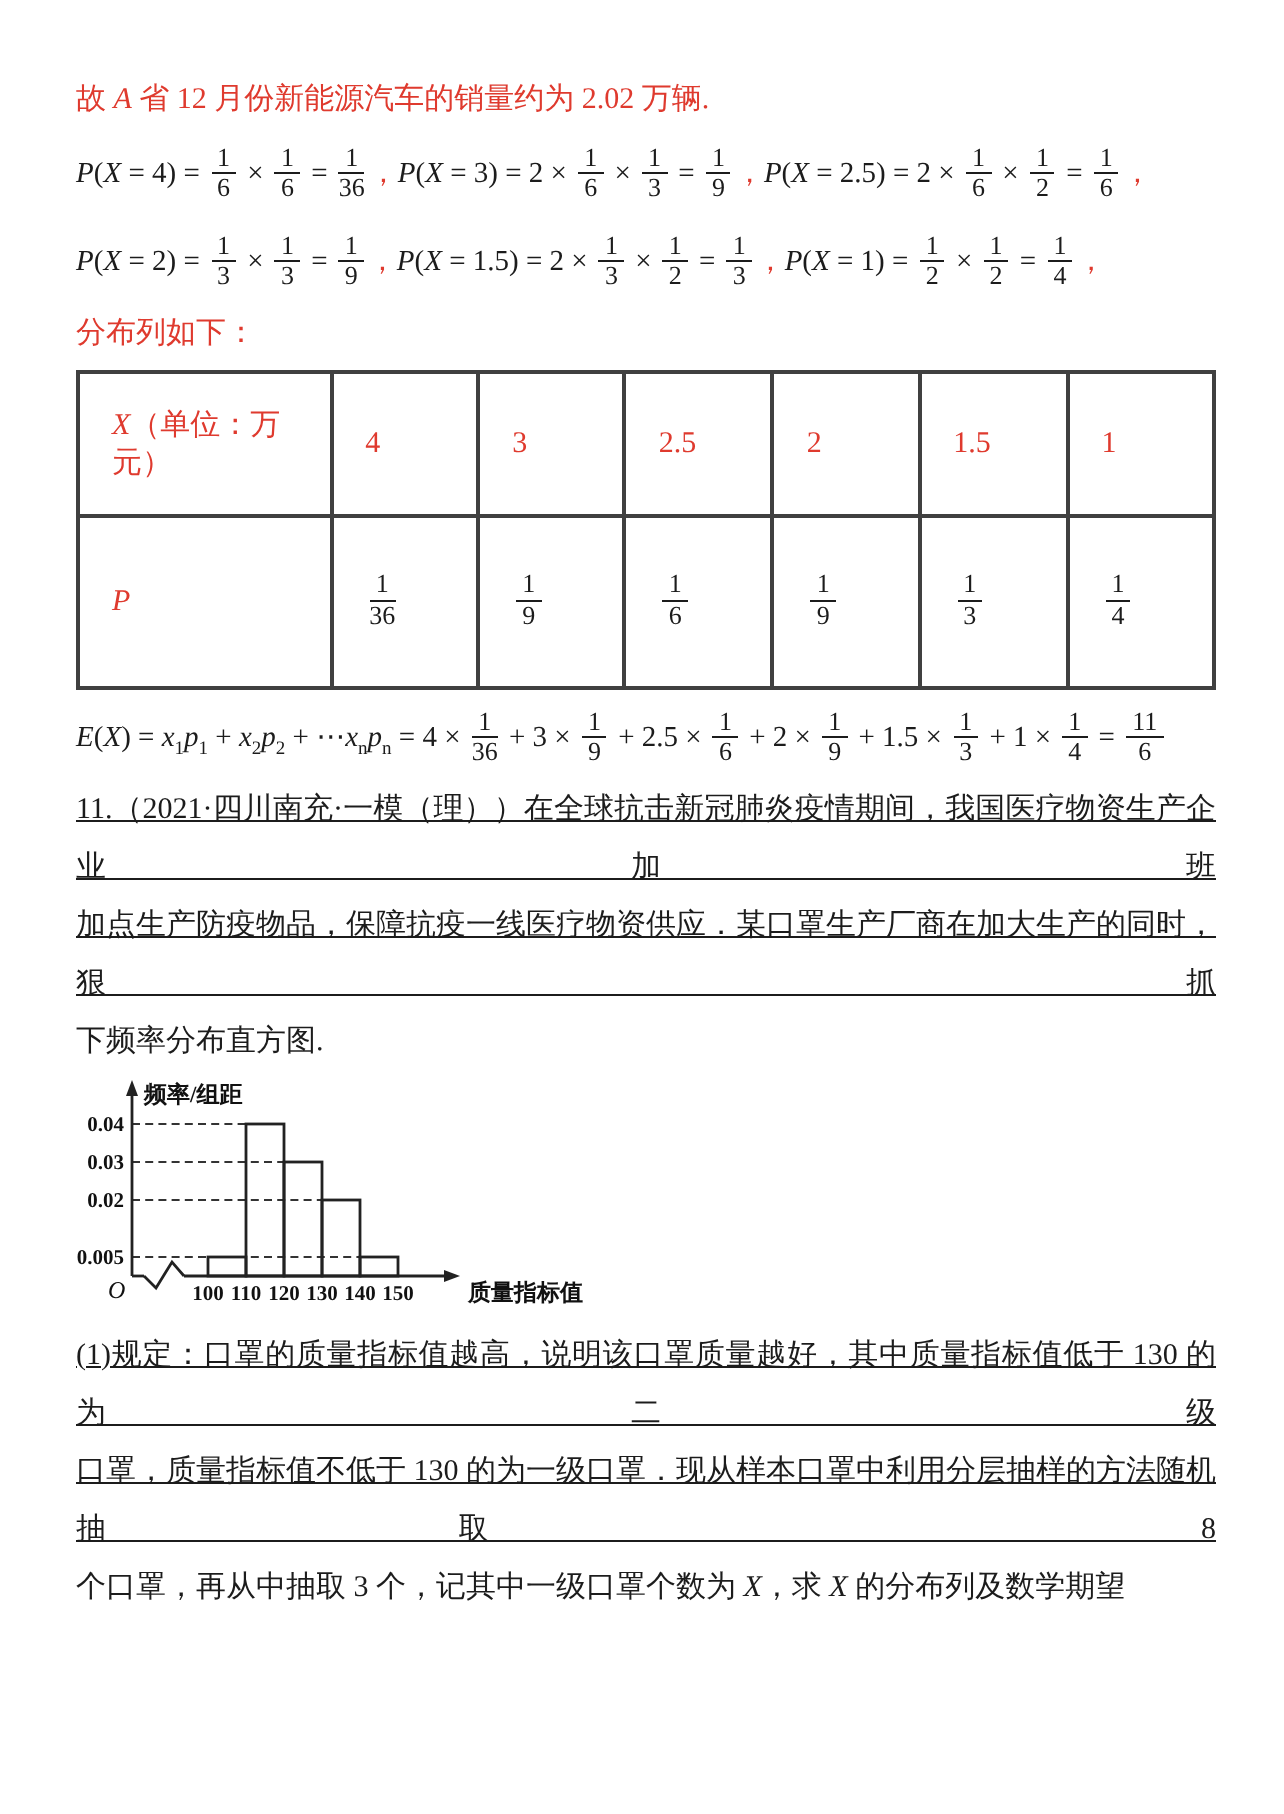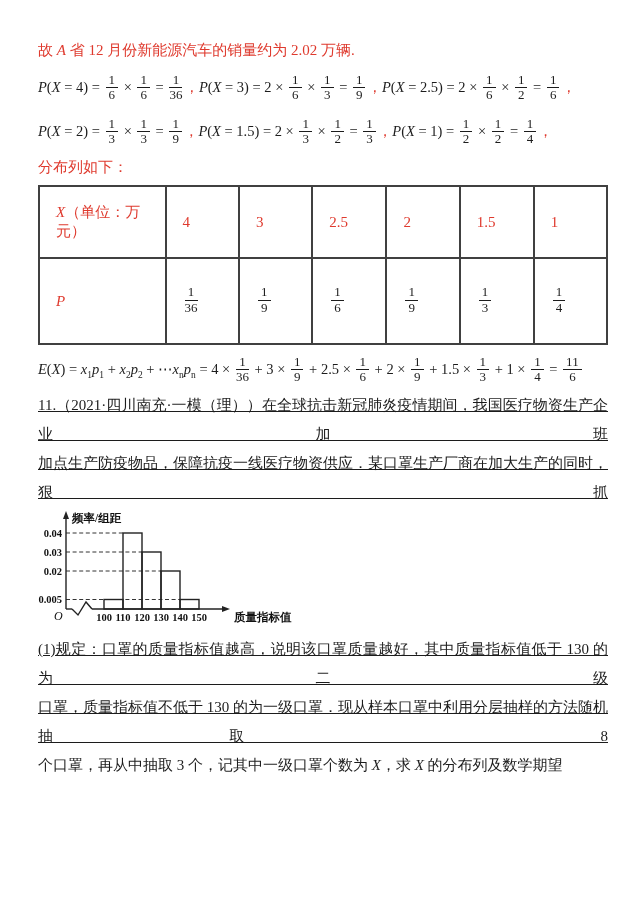--- a/index.html
+++ b/index.html
@@ -70,20 +70,21 @@
       <td class="cf"><span class="frac"><span class="num">1</span><span class="den">3</span></span></td>
       <td class="cf"><span class="frac"><span class="num">1</span><span class="den">4</span></span></td>
     </tr>
   </tbody>
     </table>
 
   <div class="fline"><span class="mi">E</span><span class="mt">(</span><span class="mi">X</span><span class="mt">) = </span><span class="mi">x</span><sub>1</sub><span class="mi">p</span><sub>1</sub><span class="mt"> + </span><span class="mi">x</span><sub>2</sub><span class="mi">p</span><sub>2</sub><span class="mt"> + ⋯</span><span class="mi">x</span><sub>n</sub><span class="mi">p</span><sub>n</sub><span class="mt"> = 4 × </span><span class="frac"><span class="num">1</span><span class="den">36</span></span><span class="mt"> + 3 × </span><span class="frac"><span class="num">1</span><span class="den">9</span></span><span class="mt"> + 2.5 × </span><span class="frac"><span class="num">1</span><span class="den">6</span></span><span class="mt"> + 2 × </span><span class="frac"><span class="num">1</span><span class="den">9</span></span><span class="mt"> + 1.5 × </span><span class="frac"><span class="num">1</span><span class="den">3</span></span><span class="mt"> + 1 × </span><span class="frac"><span class="num">1</span><span class="den">4</span></span><span class="mt"> = </span><span class="frac"><span class="num">11</span><span class="den">6</span></span></div>
 
   <div class="line j"><span class="mt">11.（2021·四川南充·一模（理））在全球抗击新冠肺炎疫情期间，我国医疗物资生产企业加班</span></div>
   <div class="line j"><span class="mt">加点生产防疫物品，保障抗疫一线医疗物资供应．某口罩生产厂商在加大生产的同时，狠抓</span></div>
+  <div class="line"><span class="mt">下频率分布直方图.</span></div>
 
   <div class="chart">
     <svg id="hist" width="330" height="124" viewBox="0 0 330 124">
         <line x1="32" y1="90.5" x2="146" y2="90.5" class="dash"></line>
         <text x="28" y="94" class="ytick" text-anchor="end">0.005</text>
         <line x1="32" y1="62" x2="127" y2="62" class="dash"></line>
         <text x="28" y="65.5" class="ytick" text-anchor="end">0.02</text>
         <line x1="32" y1="43" x2="108" y2="43" class="dash"></line>
         <text x="28" y="46.5" class="ytick" text-anchor="end">0.03</text>
         <line x1="32" y1="24" x2="89" y2="24" class="dash"></line>

